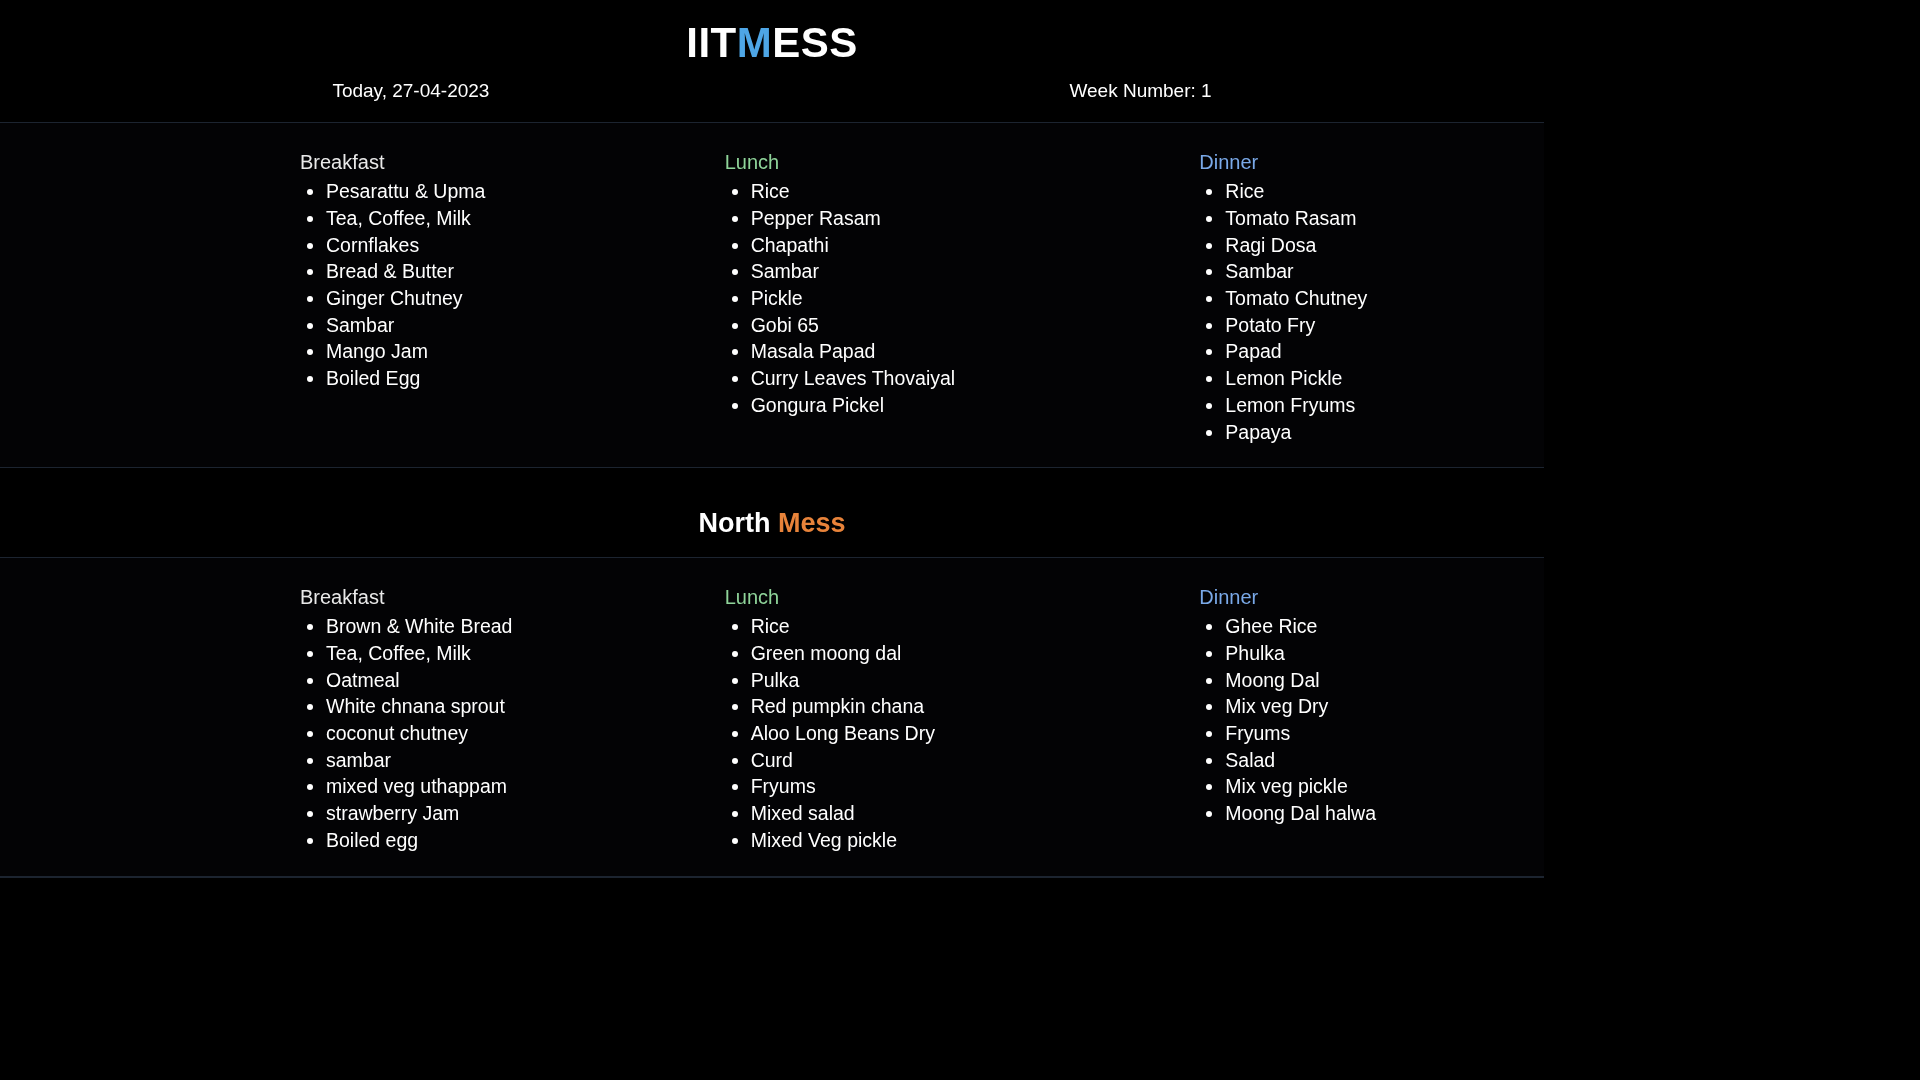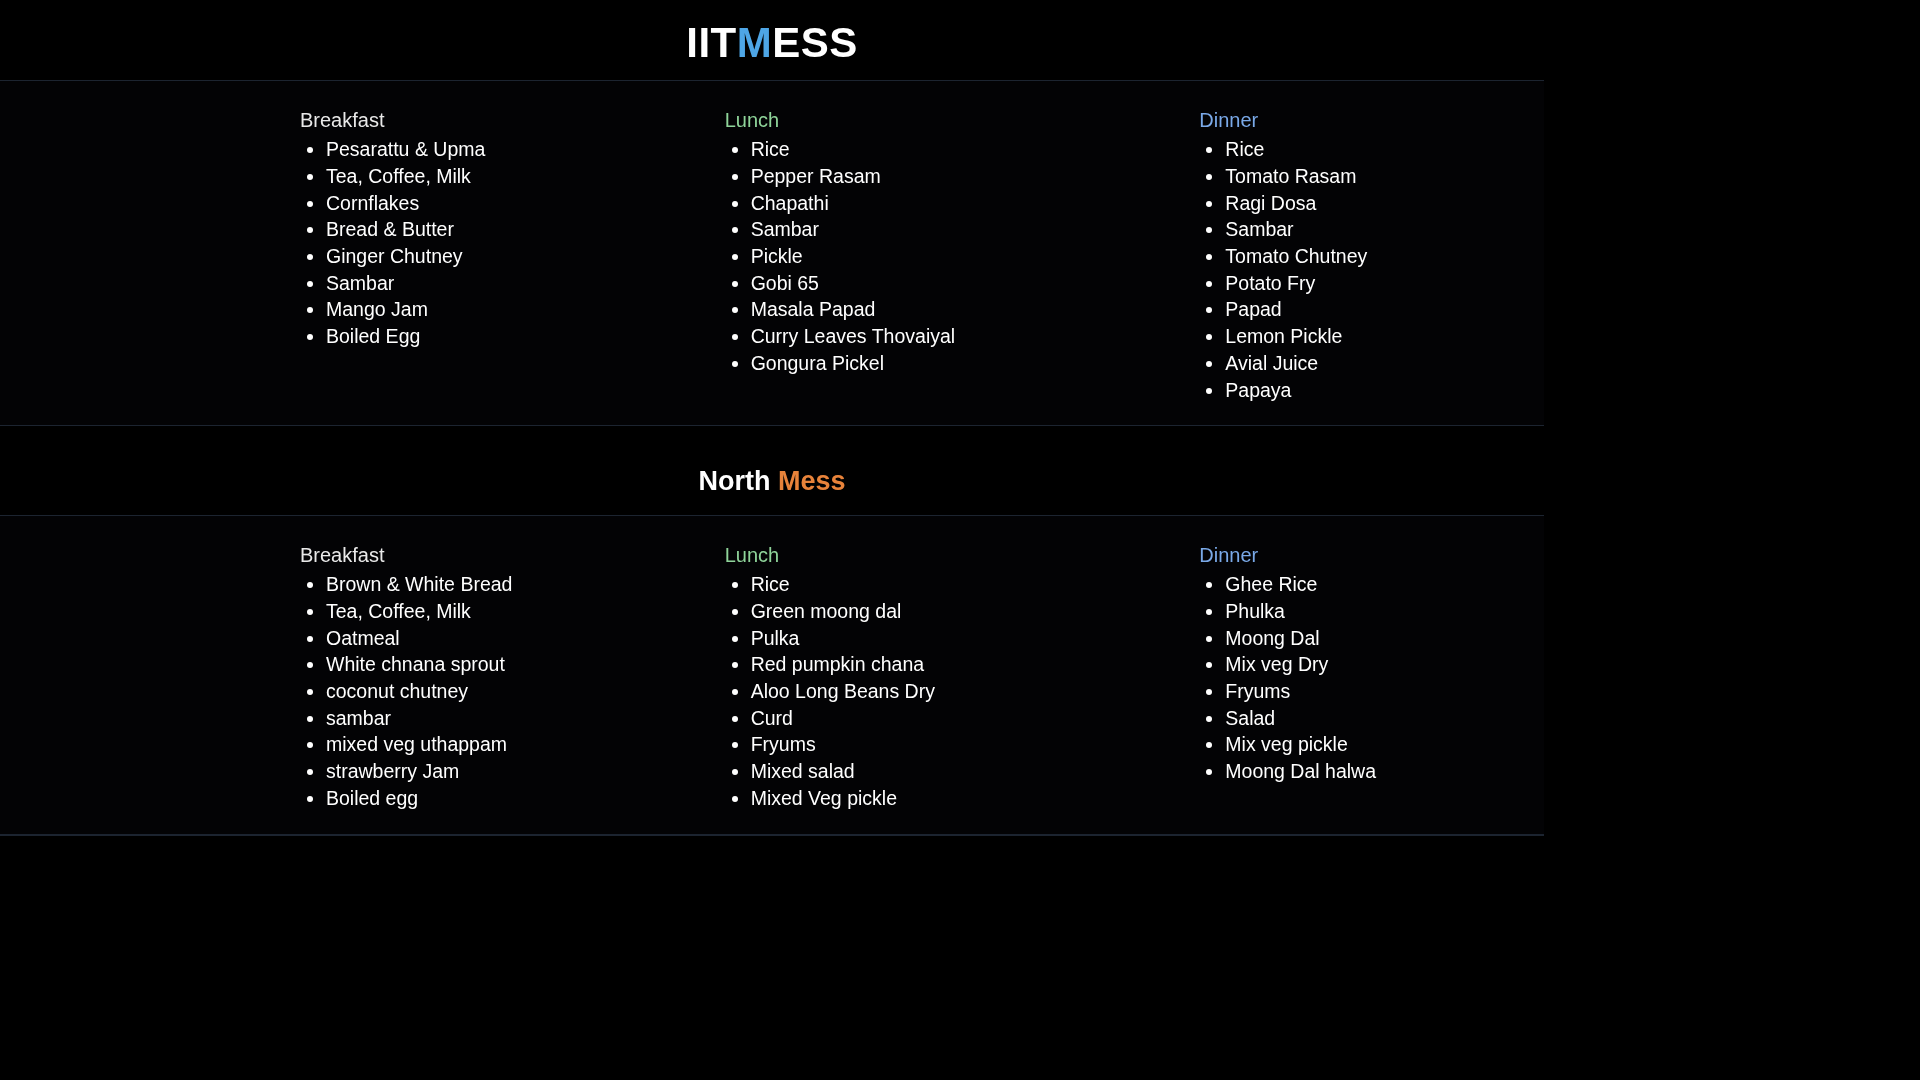--- a/index.html
+++ b/index.html
@@ -93,20 +93,24 @@
     background: #000000;
   }
 </style>
 </head>
 <body>
 
 <div class="page">
 
   <h1 class="site-title"><span>IIT</span><span class="brand-accent">M</span><span>ESS</span></h1>
 
+  <div class="meta-row">
+    <span>Today, 27-04-2023</span>
+    <span>Week Number: 1</span>
+  </div>
 
 
   <div class="mess-block">
     <div class="mess-columns">
 
       <div class="col col-1">
         <div class="meal-title meal-breakfast">Breakfast</div>
         <ul class="meal-list">
           <li>Pesarattu &amp; Upma</li>
           <li>Tea, Coffee, Milk</li>
@@ -138,21 +142,21 @@
         <div class="meal-title meal-dinner">Dinner</div>
         <ul class="meal-list">
           <li>Rice</li>
           <li>Tomato Rasam</li>
           <li>Ragi Dosa</li>
           <li>Sambar</li>
           <li>Tomato Chutney</li>
           <li>Potato Fry</li>
           <li>Papad</li>
           <li>Lemon Pickle</li>
-          <li>Avial Juice</li>
+          <li>Lemon Fryums</li>
           <li>Papaya</li>
         </ul>
       </div>
 
     </div>
   </div>
 
   <div class="spacer-gap"></div>
 
   <h2 class="mess-heading"><span>North</span>&nbsp;<span class="accent">Mess</span></h2>

